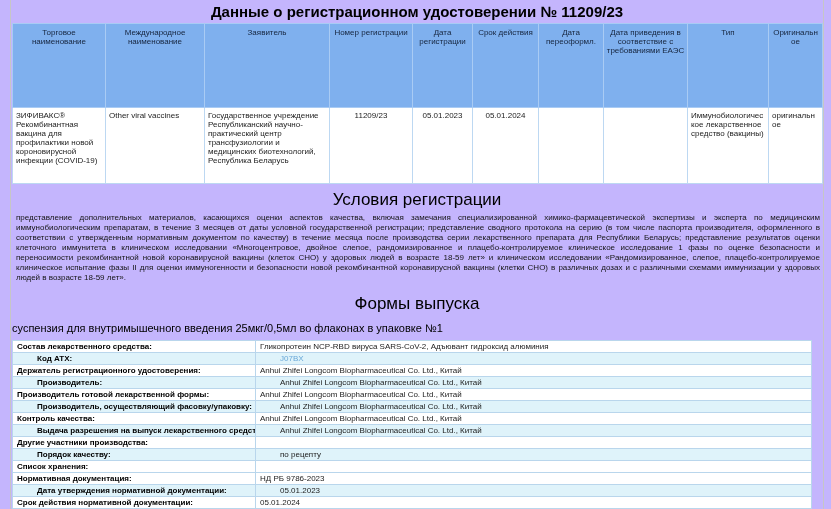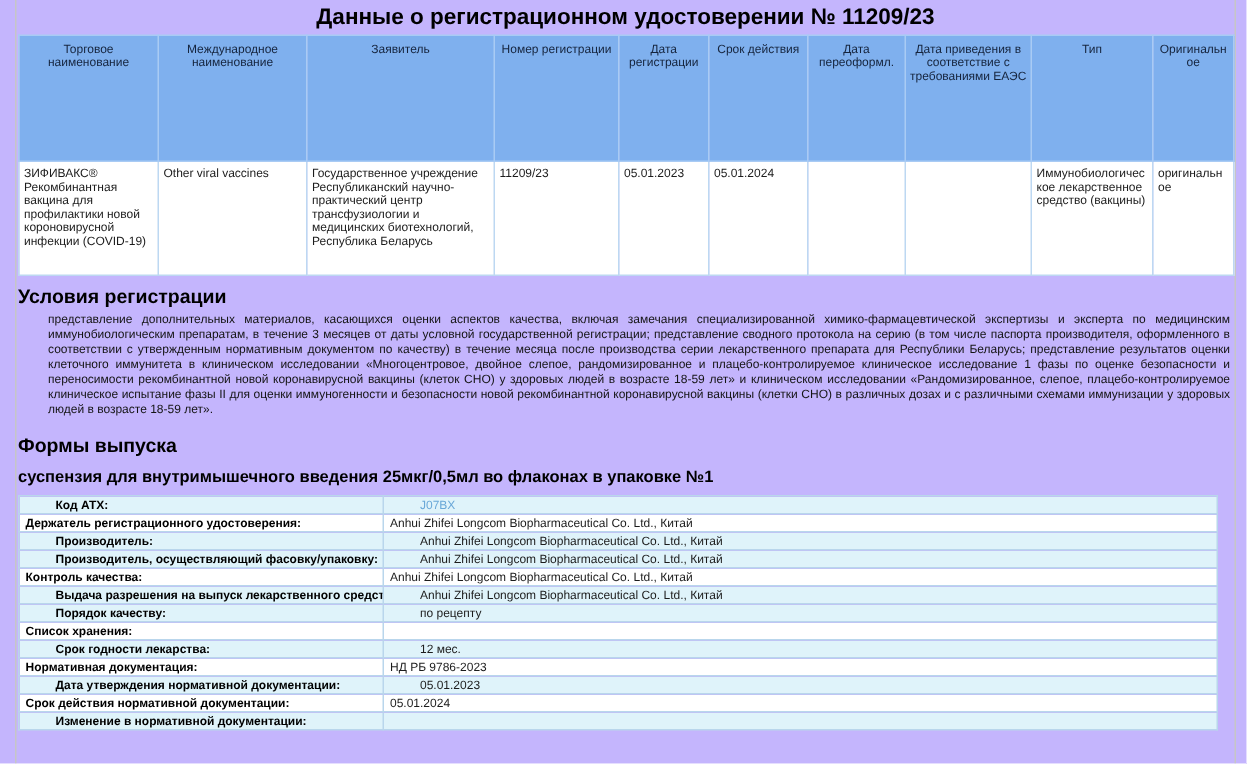--- a/index.html
+++ b/index.html
@@ -23,30 +23,30 @@
 
   
   table.registry{border-collapse:collapse;width:810px;margin-top:3px;table-layout:fixed;}
   table.registry th{background:var(--header-blue);border:1px solid var(--header-border);
     font-size:8px;font-weight:normal;color:#15243d;text-align:center;vertical-align:top;
     padding:4px 2px;word-wrap:break-word;overflow-wrap:break-word;}
   table.registry tr.hdr{height:84px;}
   table.registry tr.body{height:76px;padding-left:44px;}
   table.registry td{border:1px solid var(--body-border);font-size:8px;vertical-align:top;
     padding:3px 3px;word-wrap:break-word;overflow-wrap:break-word;background:#fff;}
-  table.registry td.al-center{}
+  table.registry td.al-center{text-align:center;}
   table.registry td.al-left{text-align:left;}
 
-  .section-heading{font-size:13px;font-weight:bold;color:#000;}
+  .section-heading{font-size:17px;font-weight:normal;text-align:center;color:#000;}
   .conditions-heading{margin-top:6px;}
   .conditions-text{font-size:8px;line-height:10px;text-align:justify;margin-top:3px;
-    padding:0 2px 0 20px;color:#141414;}
+    padding:0 2px 0 4px;color:#141414;}
 
   .forms-heading{margin-top:11px;}
-  .forms-subtitle{font-size:11px;font-weight:bold;margin-top:8px;color:#000;}
+  .forms-subtitle{font-size:11px;font-weight:normal;margin-top:8px;color:#000;}
 
   table.forms{border-collapse:collapse;width:800px;margin-top:6px;table-layout:fixed;}
   table.forms td{border:1px solid var(--forms-border);font-size:8px;height:12px;
     padding:1px 4px;vertical-align:middle;white-space:nowrap;overflow:hidden;}
   table.forms td.f-label{font-weight:bold;width:243px;color:#000;}
   table.forms tr.alt td{background:var(--alt-cyan);padding-left:24px;}
   table.forms tr:not(.alt) td{background:#fff;}
   a.link{color:var(--link-blue);text-decoration:none;cursor:pointer;}
 </style>
 </head>
@@ -101,55 +101,63 @@
       </table>
 
     <div class="section-heading conditions-heading">Условия регистрации</div>
     <div class="conditions-text">представление дополнительных материалов, касающихся оценки аспектов качества, включая замечания специализированной химико-фармацевтической экспертизы и эксперта по медицинским иммунобиологическим препаратам, в течение 3 месяцев от даты условной государственной регистрации; представление сводного протокола на серию (в том числе паспорта производителя, оформленного в соответствии с утвержденным нормативным документом по качеству) в течение месяца после производства серии лекарственного препарата для Республики Беларусь; представление результатов оценки клеточного иммунитета в клиническом исследовании «Многоцентровое, двойное слепое, рандомизированное и плацебо-контролируемое клиническое исследование 1 фазы по оценке безопасности и переносимости рекомбинантной новой коронавирусной вакцины (клеток CHO) у здоровых людей в возрасте 18-59 лет» и клиническом исследовании «Рандомизированное, слепое, плацебо-контролируемое клиническое испытание фазы II для оценки иммуногенности и безопасности новой рекомбинантной коронавирусной вакцины (клетки CHO) в различных дозах и с различными схемами иммунизации у здоровых людей в возрасте 18-59 лет».</div>
 
     <div class="section-heading forms-heading">Формы выпуска</div>
     <div class="forms-subtitle">суспензия для внутримышечного введения 25мкг/0,5мл во флаконах в упаковке №1</div>
 
     <table class="forms">
       <tbody>
+          <tr>
+            <td class="f-label">Состав лекарственного средства:</td>
+            <td class="f-value">Гликопротеин NCP-RBD вируса SARS-CoV-2, Адъювант гидроксид алюминия</td>
+          </tr>
           <tr class="alt">
             <td class="f-label">Код АТХ:</td>
             <td class="f-value"><a class="link">J07BX</a></td>
           </tr>
           <tr>
             <td class="f-label">Держатель регистрационного удостоверения:</td>
             <td class="f-value">Anhui Zhifei Longcom Biopharmaceutical Co. Ltd., Китай</td>
           </tr>
           <tr class="alt">
             <td class="f-label">Производитель:</td>
+            <td class="f-value">Anhui Zhifei Longcom Biopharmaceutical Co. Ltd., Китай</td>
+          </tr>
+          <tr>
+            <td class="f-label">Производитель готовой лекарственной формы:</td>
             <td class="f-value">Anhui Zhifei Longcom Biopharmaceutical Co. Ltd., Китай</td>
           </tr>
           <tr class="alt">
             <td class="f-label">Производитель, осуществляющий фасовку/упаковку:</td>
             <td class="f-value">Anhui Zhifei Longcom Biopharmaceutical Co. Ltd., Китай</td>
           </tr>
           <tr>
             <td class="f-label">Контроль качества:</td>
             <td class="f-value">Anhui Zhifei Longcom Biopharmaceutical Co. Ltd., Китай</td>
           </tr>
           <tr class="alt">
             <td class="f-label">Выдача разрешения на выпуск лекарственного средства:</td>
             <td class="f-value">Anhui Zhifei Longcom Biopharmaceutical Co. Ltd., Китай</td>
           </tr>
+          <tr>
+            <td class="f-label">Другие участники производства:</td>
+            <td class="f-value"></td>
+          </tr>
           <tr class="alt">
             <td class="f-label">Порядок качеству:</td>
             <td class="f-value">по рецепту</td>
           </tr>
           <tr>
             <td class="f-label">Список хранения:</td>
             <td class="f-value"></td>
-          </tr>
-          <tr class="alt">
-            <td class="f-label">Срок годности лекарства:</td>
-            <td class="f-value">12 мес.</td>
           </tr>
           <tr>
             <td class="f-label">Нормативная документация:</td>
             <td class="f-value">НД РБ 9786-2023</td>
           </tr>
           <tr class="alt">
             <td class="f-label">Дата утверждения нормативной документации:</td>
             <td class="f-value">05.01.2023</td>
           </tr>
           <tr>

